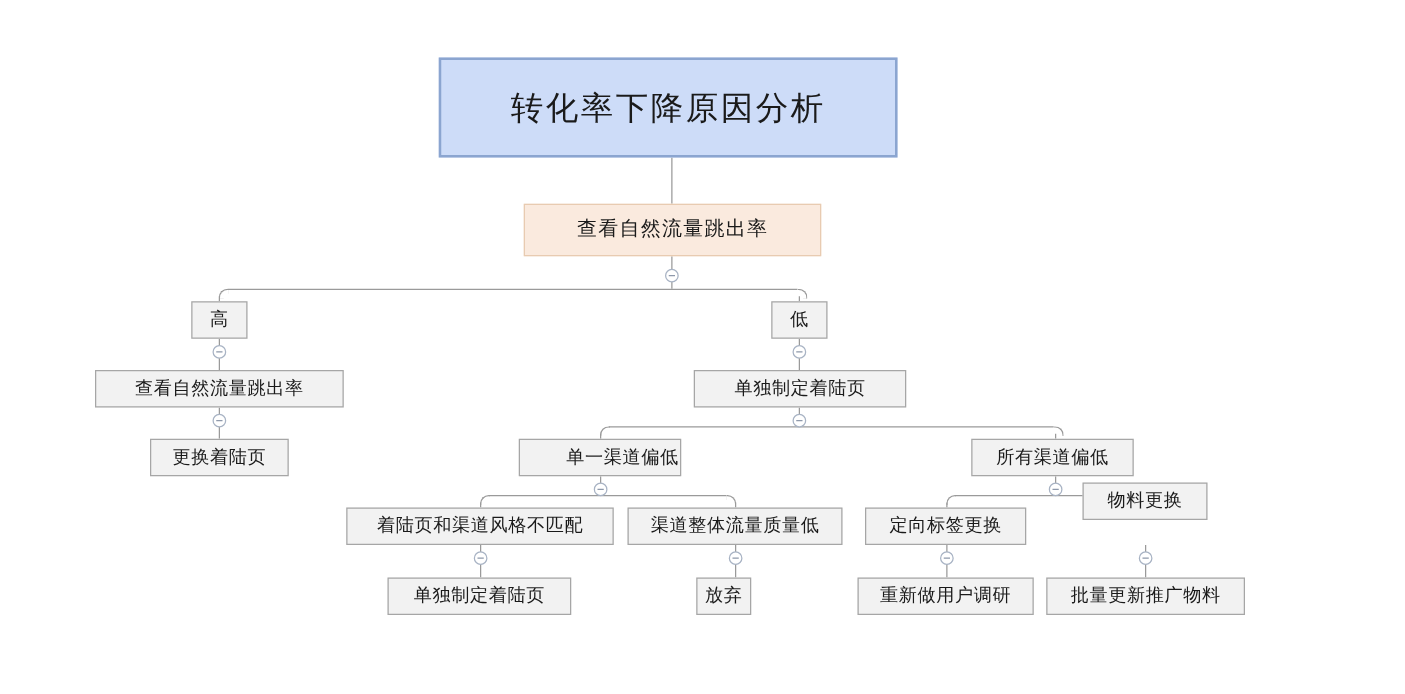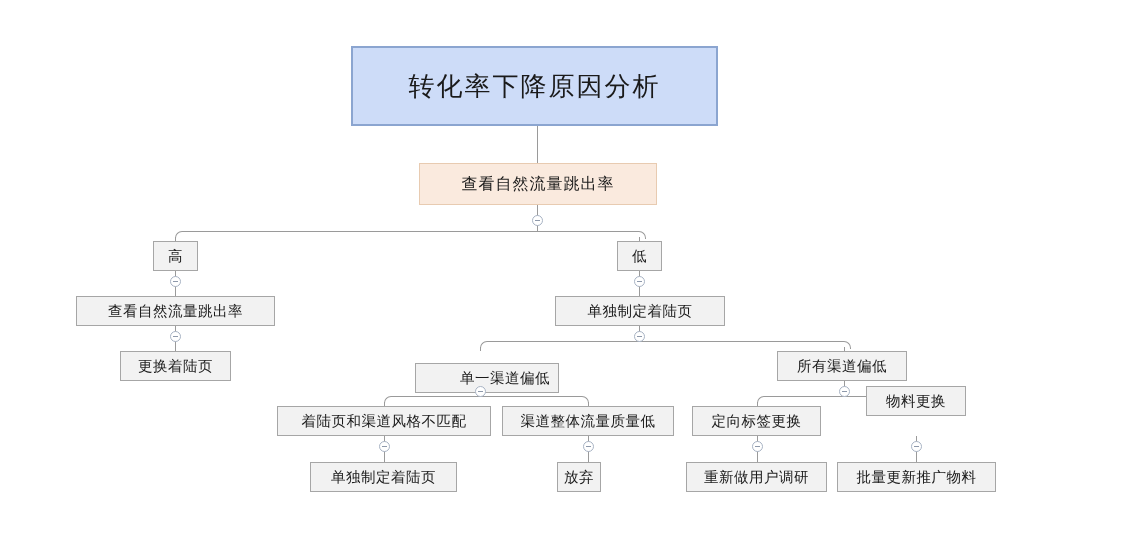--- a/index.html
+++ b/index.html
@@ -101,21 +101,21 @@
   <div class="node" style="left:153px; top:241px; width:45px; height:30px;">高</div>
 
   <div class="node" style="left:617px; top:241px; width:45px; height:30px;">低</div>
 
   <div class="node" style="left:76px; top:296px; width:199px; height:30px;">查看自然流量跳出率</div>
 
   <div class="node" style="left:555px; top:296px; width:170px; height:30px;">单独制定着陆页</div>
 
   <div class="node" style="left:120px; top:351px; width:111px; height:30px;">更换着陆页</div>
 
-  <div class="node" style="left:415px; top:363px; width:144px; height:30px;padding-left:36px;">单一渠道偏低</div>
+  <div class="node" style="left:415px; top:351px; width:130px; height:30px;padding-left:36px;">单一渠道偏低</div>
 
   <div class="node" style="left:777px; top:351px; width:130px; height:30px;">所有渠道偏低</div>
 
   <div class="node" style="left:277px; top:406px; width:214px; height:30px;">着陆页和渠道风格不匹配</div>
 
   <div class="node" style="left:502px; top:406px; width:172px; height:30px;">渠道整体流量质量低</div>
 
   <div class="node" style="left:692px; top:406px; width:129px; height:30px;">定向标签更换</div>
 
   <div class="node" style="left:866px; top:386px; width:100px; height:30px;">物料更换</div>

